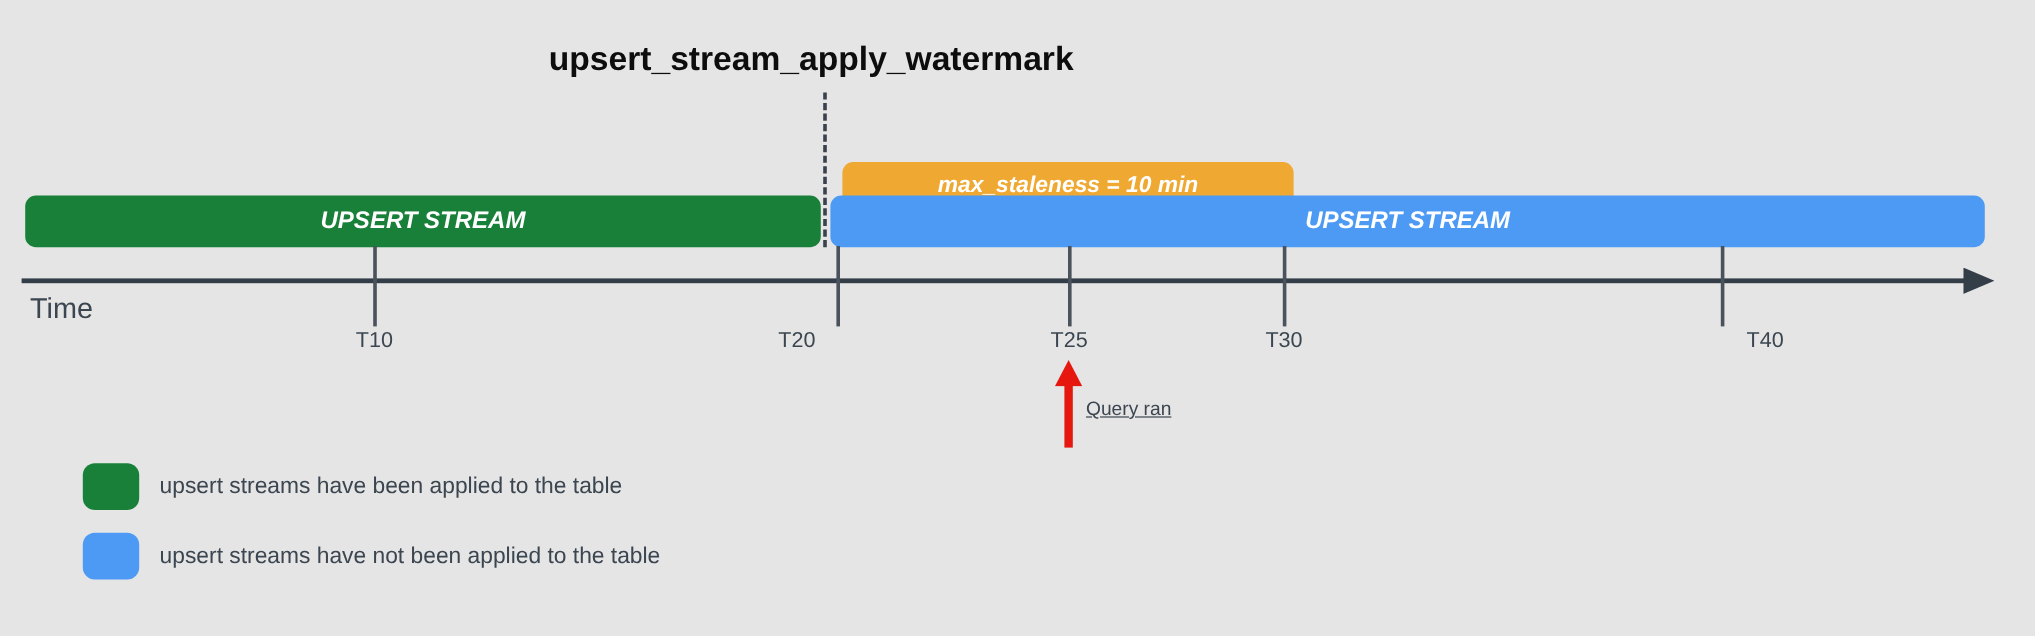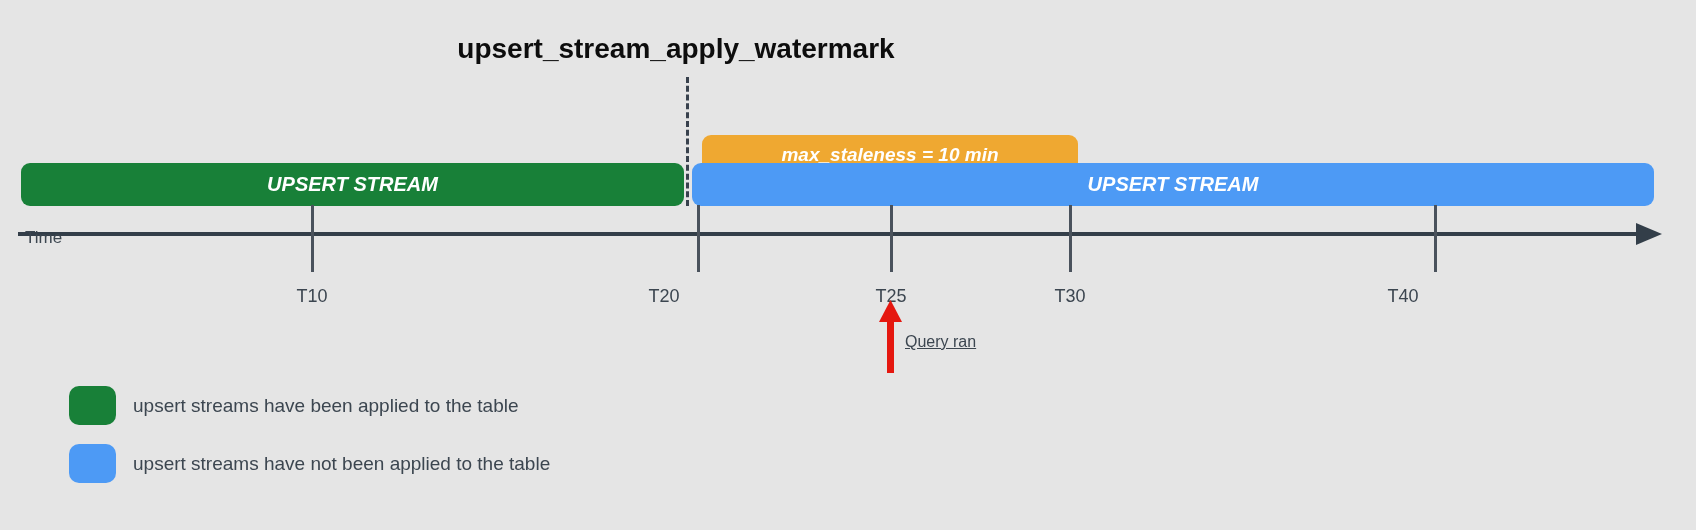--- a/index.html
+++ b/index.html
@@ -44,26 +44,26 @@
   }
   .bar-staleness { left: 702px; top: 118px; width: 376px; height: 39px; font-size: 19px; }
   .bar-applied   { left: 21px;  top: 163px; width: 663px; height: 43px; font-size: 20px; }
   .bar-pending   { left: 692px; top: 163px; width: 962px; height: 43px; font-size: 20px; }
 
   .axis-line { left: 18px; top: 232px; width: 1622px; height: 4px; }
   .axis-arrowhead {
     left: 1636px; top: 223px; width: 26px; height: 22px;
     clip-path: polygon(0 0, 100% 50%, 0 100%);
   }
-  .axis-label { left: 25px; top: 228px; font-size: 17px; color: #3c4650; }
+  .axis-label { left: 25px; top: 244px; font-size: 24px; color: #3c4650; }
 
   .tick-line { top: 205px; width: 3px; height: 67px; background: #4a525c; }
   .tick-label {
     top: 273px; transform: translateX(-50%);
-    font-size: 18px; color: #3c4650; white-space: nowrap; margin-top: 13px;
+    font-size: 18px; color: #3c4650; white-space: nowrap;
   }
 
   .query-arrow-head {
     left: 879px; top: 300px; width: 23px; height: 22px;
     clip-path: polygon(50% 0, 100% 100%, 0 100%);
   }
   .query-arrow-shaft { left: 887px; top: 320px; width: 7px; height: 53px; }
   .query-label { left: 905px; top: 333px; font-size: 16px; color: #3c4650; white-space: nowrap; text-decoration: underline; }
 
   .legend-row {
@@ -108,21 +108,21 @@
   <div class="abs tick-line" style="left:697px"></div>
   <div class="abs tick-label" style="left:664px">T20</div>
 
   <div class="abs tick-line" style="left:890px"></div>
   <div class="abs tick-label" style="left:891px">T25</div>
 
   <div class="abs tick-line" style="left:1069px"></div>
   <div class="abs tick-label" style="left:1070px">T30</div>
 
   <div class="abs tick-line" style="left:1434px"></div>
-  <div class="abs tick-label" style="left:1403px">T40</div>
+  <div class="abs tick-label" style="left:1471px">T40</div>
 
   <div class="abs query-arrow-head" style="background-color: rgb(229, 23, 15);"></div>
   <div class="abs query-arrow-shaft" style="background-color: rgb(229, 23, 15);"></div>
   <div class="abs query-label">Query ran</div>
 
   <div class="abs legend-row legend-row-2">
     <div class="legend-swatch" style="background-color: rgb(77, 154, 245);"></div>
     <div class="legend-text">upsert streams have not been applied to the table</div>
   </div>
 

